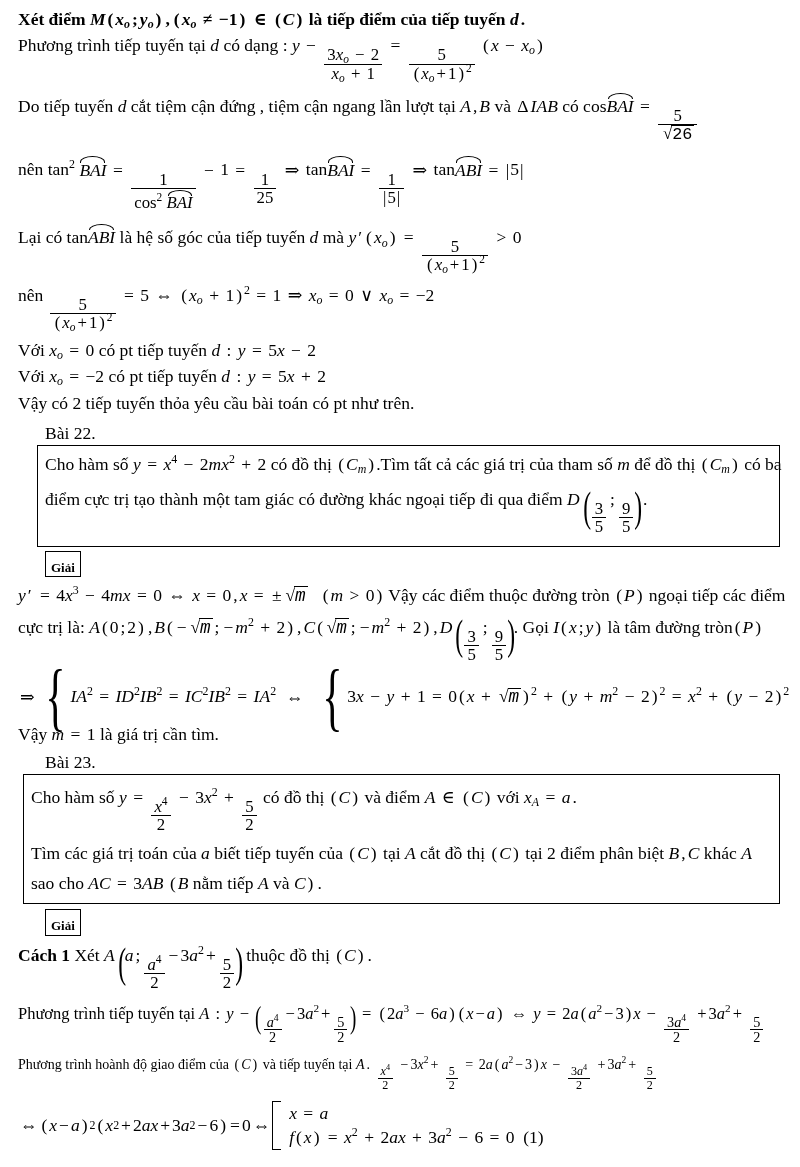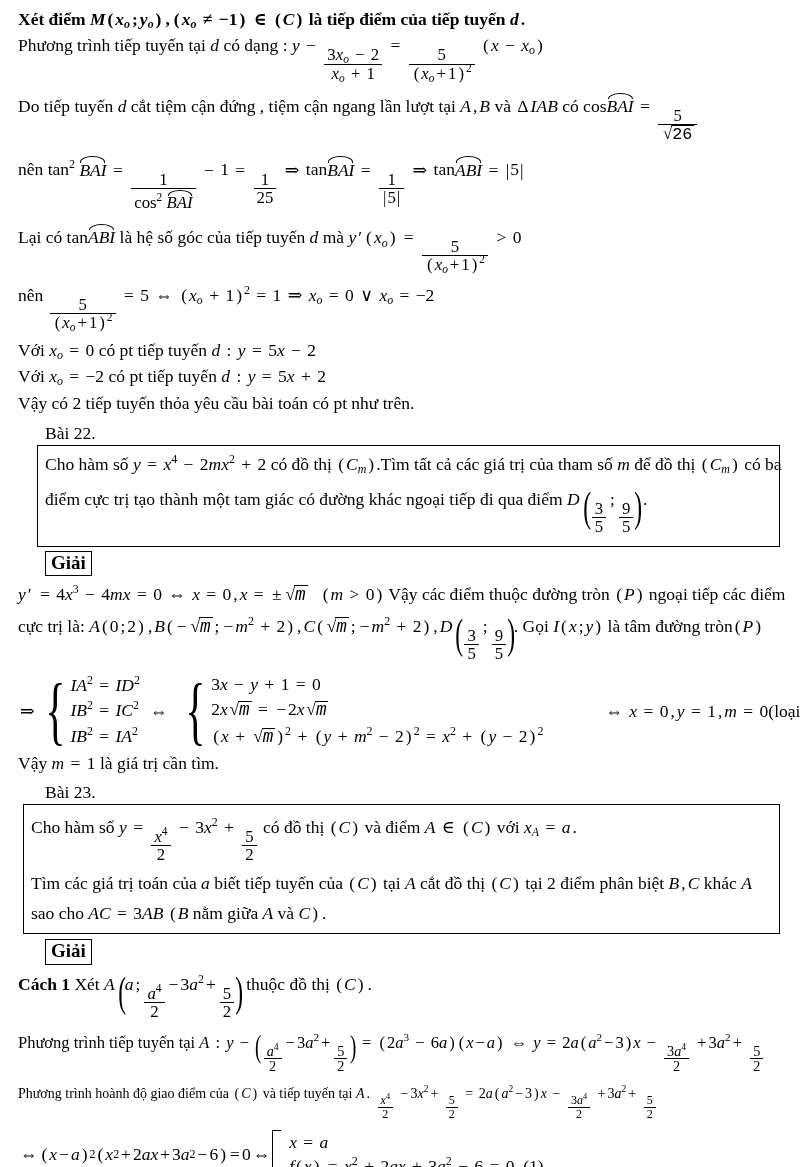--- a/index.html
+++ b/index.html
@@ -105,21 +105,21 @@
     font-size: 3.5em;
     font-style: normal;
     line-height: 0.62;
     transform: scaleX(0.55);
     margin-right: -0.12em;
     font-family: "Liberation Serif", serif;
   }
   .sys.tall > .brace { font-size: 4.4em; }
   .sys > .rows {
     display: inline-flex;
-    flex-direction: column;
+    flex-direction: row;
     justify-content: center;
     padding-left: 6px;
   }
   .sys > .rows > .row {
     white-space: nowrap;
     padding: 4px 0;
     line-height: 1.0;
   }
   .sqbr {
     display: inline-flex;
@@ -150,23 +150,23 @@
     box-sizing: border-box;
     padding: 5px 7px 6px 7px;
     font-size: 17.5px;
     line-height: 1.0;
   }
   .problem-box .pline { padding: 5px 0; white-space: nowrap; }
   .giai-wrap { padding-left: 45px; padding-top: 4px; }
   .giai-box {
     display: inline-block;
     border: 1.4px solid #000;
-    padding: 0px 5px 1px 5px;
+    padding: 8px 5px 1px 5px;
     font-weight: bold;
-    font-size: 19px;
+    font-size: 13px;
     line-height: 1.18;
   }
   .row-flex { display: flex; align-items: center; }
   .bold { font-weight: bold; }
 </style>
 </head>
 <body>
 
 <div class="page">
 
@@ -337,21 +337,20 @@
         <span class="row"><span class="mi">IA</span><sup>2</sup> <span class="mo">=</span> <span class="mi">ID</span><sup>2</sup></span>
         <span class="row"><span class="mi">IB</span><sup>2</sup> <span class="mo">=</span> <span class="mi">IC</span><sup>2</sup></span>
         <span class="row"><span class="mi">IB</span><sup>2</sup> <span class="mo">=</span> <span class="mi">IA</span><sup>2</sup></span>
       </span>
     </span>
     <span class="mo" style="padding:0 10px;">⇔</span>
     <span class="sys tall">
       <span class="brace">{</span>
       <span class="rows">
         <span class="row"><span class="mn">3</span><span class="mi">x</span> <span class="mo">−</span> <span class="mi">y</span> <span class="mo">+</span> <span class="mn">1</span> <span class="mo">=</span> <span class="mn">0</span></span>
-        <span class="row"><span class="mn">2</span><span class="mi">x</span><span class="sqrt"><span class="rad">√</span><span class="arg"><span class="mi">m</span></span></span> <span class="mo">=</span> <span class="mo">−</span><span class="mn">2</span><span class="mi">x</span><span class="sqrt"><span class="rad">√</span><span class="arg"><span class="mi">m</span></span></span></span>
         <span class="row"><span class="mo">(</span><span class="mi">x</span> <span class="mo">+</span> <span class="sqrt"><span class="rad">√</span><span class="arg"><span class="mi">m</span></span></span><span class="mo">)</span><sup>2</sup> <span class="mo">+</span> <span class="mo">(</span><span class="mi">y</span> <span class="mo">+</span> <span class="mi">m</span><sup>2</sup> <span class="mo">−</span> <span class="mn">2</span><span class="mo">)</span><sup>2</sup> <span class="mo">=</span> <span class="mi">x</span><sup>2</sup> <span class="mo">+</span> <span class="mo">(</span><span class="mi">y</span> <span class="mo">−</span> <span class="mn">2</span><span class="mo">)</span><sup>2</sup></span>
       </span>
     </span>
     <span style="padding-left:60px; white-space:nowrap;">
       <span class="mo">⇔</span> <span class="mi">x</span> <span class="mo">=</span> <span class="mn">0</span><span class="mo">,</span><span class="mi">y</span> <span class="mo">=</span> <span class="mn">1</span><span class="mo">,</span><span class="mi">m</span> <span class="mo">=</span> <span class="mn">0</span><span>(loại)</span>   
     </span>
   </div>
 
   <div class="line" style="padding-top:4px;">
     <span>Vậy</span>
@@ -392,21 +391,21 @@
       <span class="mo">(</span><span class="mi">C</span><span class="mo">)</span>
       <span>tại 2 điểm phân biệt</span>
       <span class="mi">B</span><span class="mo">,</span><span class="mi">C</span>
       <span>khác</span>
       <span class="mi">A</span>
     </div>
     <div class="pline" style="padding-top:7px;">
       <span>sao cho</span>
       <span class="mi">AC</span> <span class="mo">=</span> <span class="mn">3</span><span class="mi">AB</span>
       <span class="mo">(</span><span class="mi">B</span>
-      <span>nằm giữa</span>
+      <span>nằm tiếp</span>
       <span class="mi">A</span>
       <span>và</span>
       <span class="mi">C</span><span class="mo">)</span><span class="mo">.</span>
     </div>
   </div>
 
   <div class="giai-wrap" style="padding-top:5px;">
     <span class="giai-box">Giải</span>
   </div>
 

